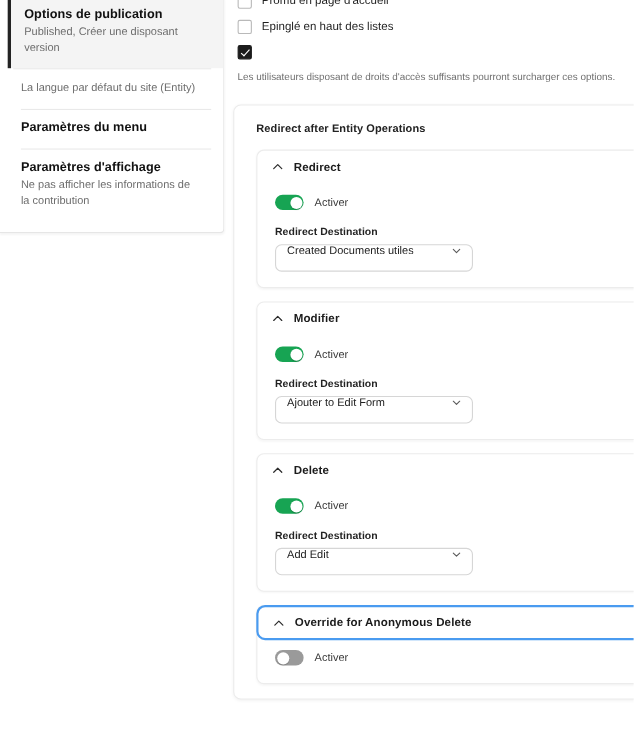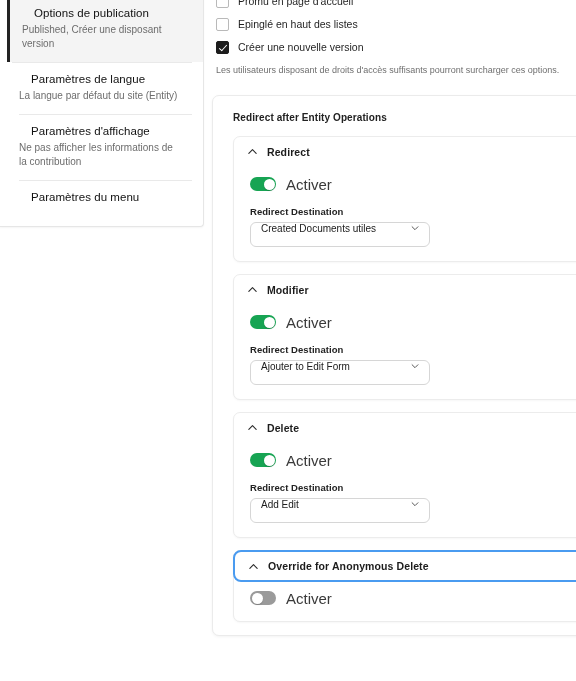--- a/index.html
+++ b/index.html
@@ -48,25 +48,24 @@
   }
   .side-item.active {
     background: #f4f4f4;
     margin-left: 7px;
     padding-left: 12px;
     border-left: 3px solid #232323;
   }
   .side-item.active + .side-item::before { left: 12px; }
   .side-title {
     font-size: 11.5px;
-    font-weight: 400;
+    font-weight: 700;
     line-height: 15px;
     letter-spacing: 0.05px;
     color: #111111;
-    margin-left: 12px;
   }
   .side-sub {
     font-size: 10px;
     line-height: 14px;
     color: #6d6d6d;
     margin-top: 2px;
     max-width: 160px;
   }
 
   
@@ -207,21 +206,21 @@
     top: 1.5px;
     left: 1.5px;
     width: 11px;
     height: 11px;
     background: #ffffff;
     border-radius: 50%;
     box-shadow: 0 1px 1px rgba(0,0,0,0.18);
   }
   .toggle.on .knob { left: 13.5px; }
   .toggle-label {
-    font-size: 15px;
+    font-size: 10px;
     color: #3a3a3a;
     margin-left: 10px;
   }
 
   .field-label {
     font-size: 9.5px;
     font-weight: 700;
     color: #232323;
     margin-bottom: 5px;
     letter-spacing: 0.05px;
@@ -250,46 +249,44 @@
 <body>
 
 <div id="root">
 
   <div class="sidebar">
     <div class="side-item active">
       <div class="side-title">Options de publication</div>
       <div class="side-sub">Published, Créer une disposant version</div>
     </div>
     <div class="side-item">
-      <div class="side-title">Paramètres de langue</div>
       <div class="side-sub">La langue par défaut du site (Entity)</div>
+    </div>
+    <div class="side-item">
+      <div class="side-title">Paramètres du menu</div>
     </div>
     <div class="side-item">
       <div class="side-title">Paramètres d'affichage</div>
       <div class="side-sub">Ne pas afficher les informations de la contribution</div>
-    </div>
-    <div class="side-item">
-      <div class="side-title">Paramètres du menu</div>
     </div>
   </div>
 
   <div class="main">
 
     <div class="checks">
       <div class="check-row">
         <span class="cbox"></span>
         <span class="check-label">Promu en page d'accueil</span>
       </div>
       <div class="check-row">
         <span class="cbox"></span>
         <span class="check-label">Epinglé en haut des listes</span>
       </div>
       <div class="check-row">
         <span class="cbox checked"></span>
-        <span class="check-label">Créer une nouvelle version</span>
       </div>
     </div>
     <div class="help-note">Les utilisateurs disposant de droits d'accès suffisants pourront surcharger ces options.</div>
 
     <div class="panel">
       <div class="panel-title">Redirect after Entity Operations</div>
 
       <div class="fieldset">
         <div class="fs-header">
           <svg class="chev" viewBox="0 0 12 12">

